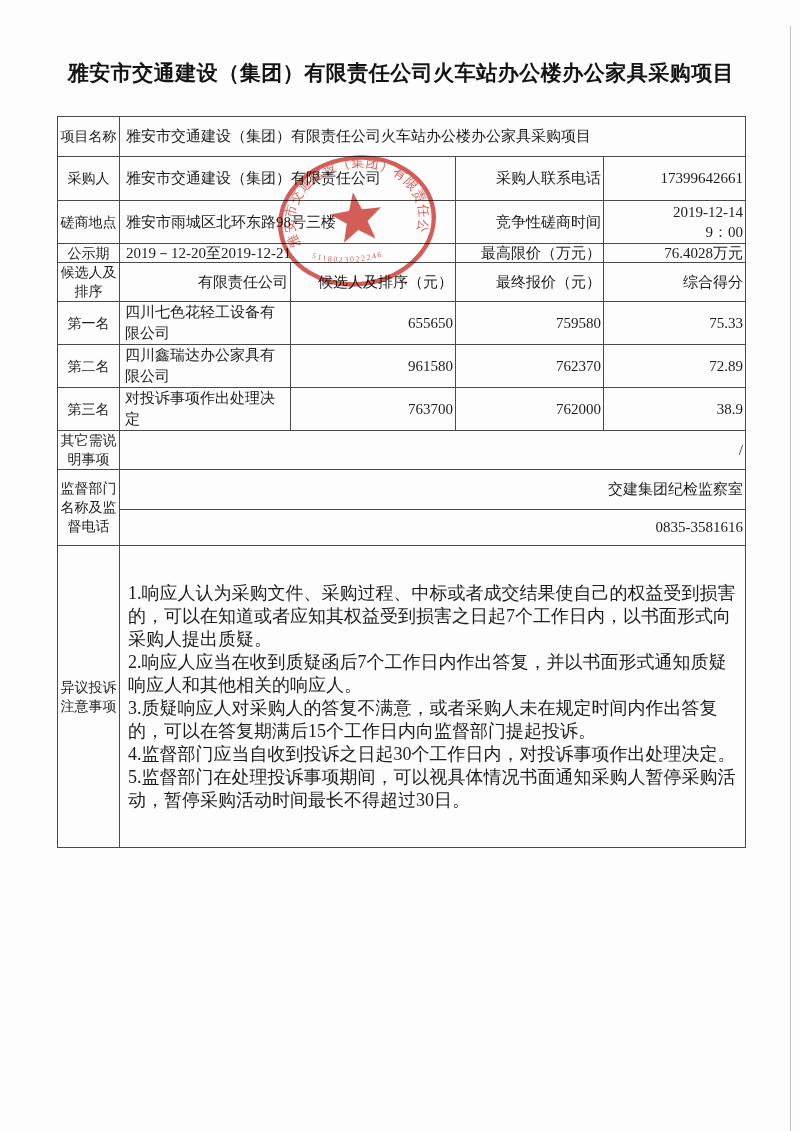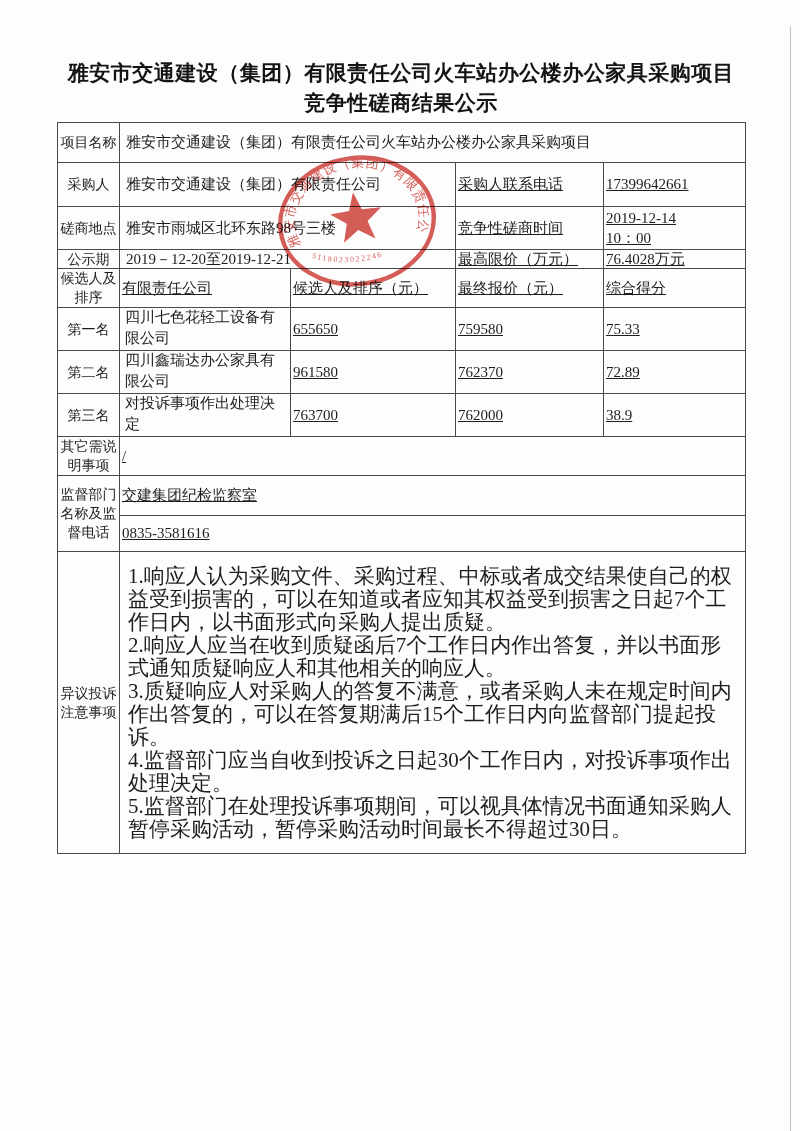--- a/index.html
+++ b/index.html
@@ -10,52 +10,51 @@
     font-family:"Liberation Serif","DejaVu Serif",serif;
     color:#1d1d1d;
     overflow:hidden;
   }
   .title{
     position:absolute;top:58px;left:56px;width:690px;
     text-align:center;font-size:21px;font-weight:700;line-height:30px;
     color:#141414;letter-spacing:0.5px;
   }
   table.doc{
-    position:absolute;top:122px;left:57px;width:688px;
+    position:absolute;top:116px;left:57px;width:688px;
     border-collapse:collapse;table-layout:fixed;
     font-size:15px;color:#1d1d1d;border-radius:14px;
   }
   table.doc td{border:1px solid #4a4a4a;overflow:hidden;}
   td.lab{font-size:14px;text-align:center;padding:0 1px;line-height:19px;}
   td.vl{text-align:left;padding:0 4px 0 6px;}
-  td.c{text-align:left;padding:0 2px;text-decoration:underline;}
-  td.name{text-align:left;padding:0 7px 0 5px;line-height:21px;font-family:Liberation Mono, monospace;}
+  td.c{text-align:right;padding:0 2px;}
+  td.name{text-align:left;padding:0 7px 0 5px;line-height:21px;}
   tr.r4 td{line-height:17px;}
   td.time{line-height:20px;}
-  td.obj{vertical-align:middle;text-align:left;font-size:21px;line-height:23px;padding:0 5px 0 8px;}
+  td.obj{vertical-align:middle;text-align:left;font-size:18px;line-height:23px;padding:0 5px 0 8px;}
   .stamp{
     position:absolute;left:275px;top:152px;width:164px;height:138px;
     opacity:.82;mix-blend-mode:multiply;
     transform:rotate(-8deg);
     color:var(--stamp-red,#cf3a33);
   }
   .stamp text{font-family:"Liberation Serif","DejaVu Serif",serif;}
   .scan-edge{
     position:absolute;left:790px;top:26px;width:1px;height:1105px;
     background:#c3c3c3;
   }
 </style>
 </head>
 <body>
 
 <div class="page">
 
   <div class="title">
     <div>雅安市交通建设（集团）有限责任公司火车站办公楼办公家具采购项目</div>
-    <div>竞争性磋商结果公示</div>
   </div>
 
   <table class="doc">
     <colgroup>
       <col style="width:62px">
         <col style="width:171px">
         <col style="width:165px">
       <col style="width:148px">
         <col style="width:142px">
     </colgroup>
@@ -69,21 +68,21 @@
         <td class="vl" colspan="2">雅安市交通建设（集团）有限责任公司</td>
         <td class="c">采购人联系电话</td>
         <td class="c">17399642661</td>
       </tr>
       <tr style="height:43px">
         <td class="lab">磋商地点</td>
         <td class="vl" colspan="2">雅安市雨城区北环东路98号三楼</td>
         <td class="c">竞争性磋商时间</td>
         <td class="c time">
           <div>2019-12-14</div>
-          <div>10：00</div>
+          <div>9：00</div>
         </td>
       </tr>
       <tr class="r4" style="height:19px">
         <td class="lab">公示期</td>
         <td class="vl" colspan="2">2019－12-20至2019-12-21</td>
         <td class="c">最高限价（万元）</td>
         <td class="c">76.4028万元</td>
       </tr>
       <tr style="height:38px">
         <td class="lab">候选人及排序</td>

